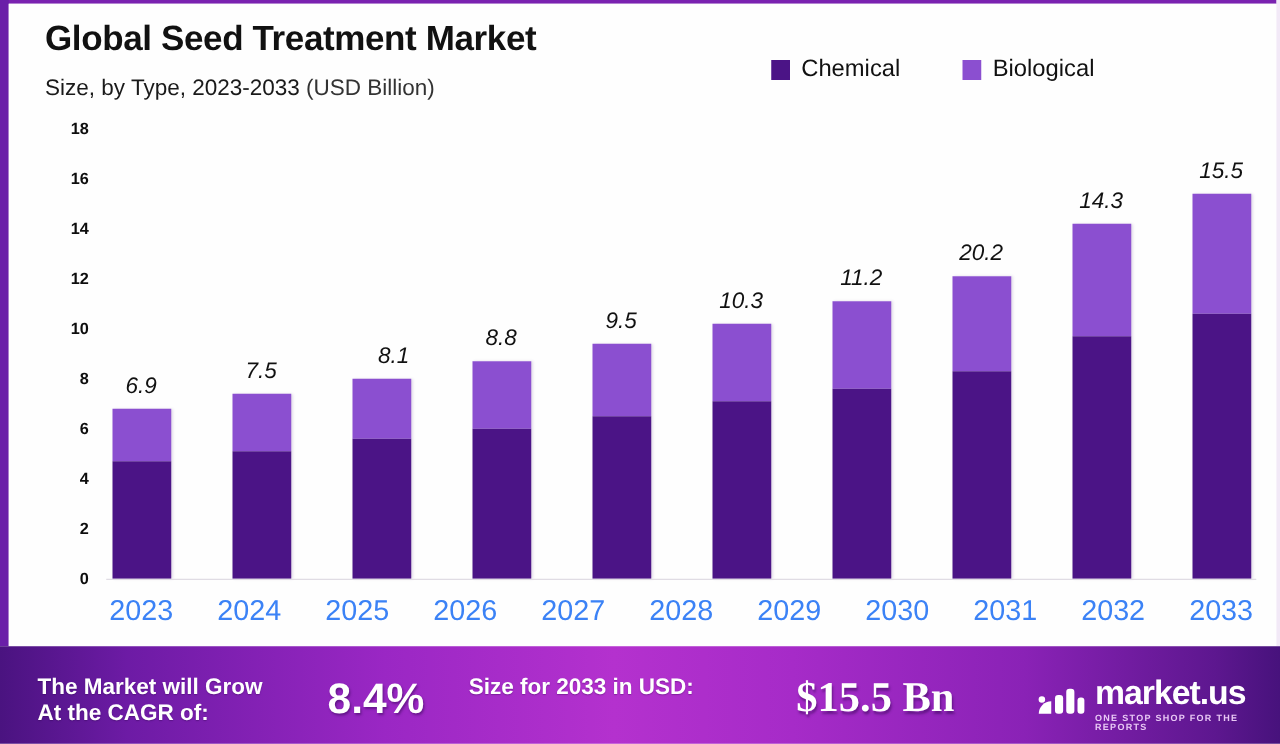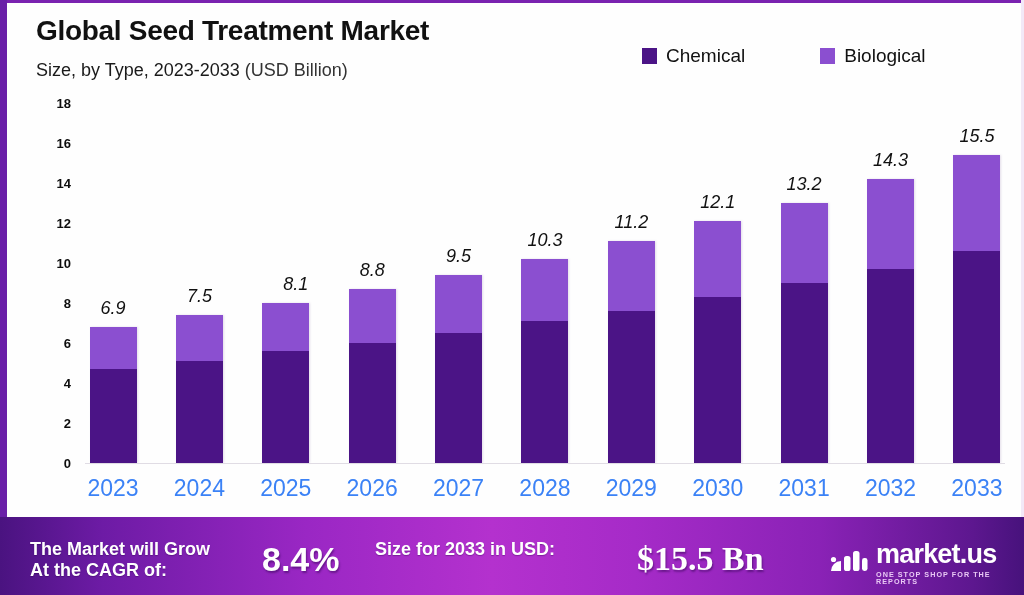--- a/index.html
+++ b/index.html
@@ -23,21 +23,21 @@
     white-space:nowrap;
   }
   .subtitle{
     position:absolute;left:29px;top:57px;
     font-size:18px;color:#1a1a1a;white-space:nowrap;
   }
   .subtitle .unit{color:#333;}
 
   
   .legend{position:absolute;left:610px;top:42px;display:flex;align-items:center;gap:50px;}
-  .legend-item{display:flex;align-items:center;gap:9px;margin-left:25px;}
+  .legend-item{display:flex;align-items:center;gap:9px;}
   .legend-swatch{width:15px;height:16px;display:block;}
   .legend-label{font-size:19px;color:#111;white-space:nowrap;}
 
   
   .plot{position:absolute;left:78px;top:100px;width:920px;height:360px;}
   .axis-base{position:absolute;left:78px;top:460px;width:920px;height:1px;background:#e0dce4;}
   .ytick{
     position:absolute;right:0;transform:translateY(-50%);
     font-size:13px;font-weight:bold;color:#0d0d0d;text-align:right;
     width:40px;
@@ -163,31 +163,24 @@
             </div>
           </div>
           <div class="bar-col">
             <div class="bar-value" style="bottom: 230px;">11.2</div>
             <div class="bar-stack" style="height: 222px;">
               <div class="seg-bio" style="height: 70px; background: rgb(139, 79, 208);"></div>
               <div class="seg-chem" style="height: 152px; background: rgb(75, 20, 134);"></div>
             </div>
           </div>
           <div class="bar-col">
-            <div class="bar-value" style="bottom: 250px;">12.1</div>
+            <div class="bar-value" style="bottom: 250px;">20.2</div>
             <div class="bar-stack" style="height: 242px;">
               <div class="seg-bio" style="height: 76px; background: rgb(139, 79, 208);"></div>
               <div class="seg-chem" style="height: 166px; background: rgb(75, 20, 134);"></div>
-            </div>
-          </div>
-          <div class="bar-col">
-            <div class="bar-value" style="bottom: 268px;">13.2</div>
-            <div class="bar-stack" style="height: 260px;">
-              <div class="seg-bio" style="height: 80px; background: rgb(139, 79, 208);"></div>
-              <div class="seg-chem" style="height: 180px; background: rgb(75, 20, 134);"></div>
             </div>
           </div>
           <div class="bar-col">
             <div class="bar-value" style="bottom: 292px;">14.3</div>
             <div class="bar-stack" style="height: 284px;">
               <div class="seg-bio" style="height: 90px; background: rgb(139, 79, 208);"></div>
               <div class="seg-chem" style="height: 194px; background: rgb(75, 20, 134);"></div>
             </div>
           </div>
           <div class="bar-col">

